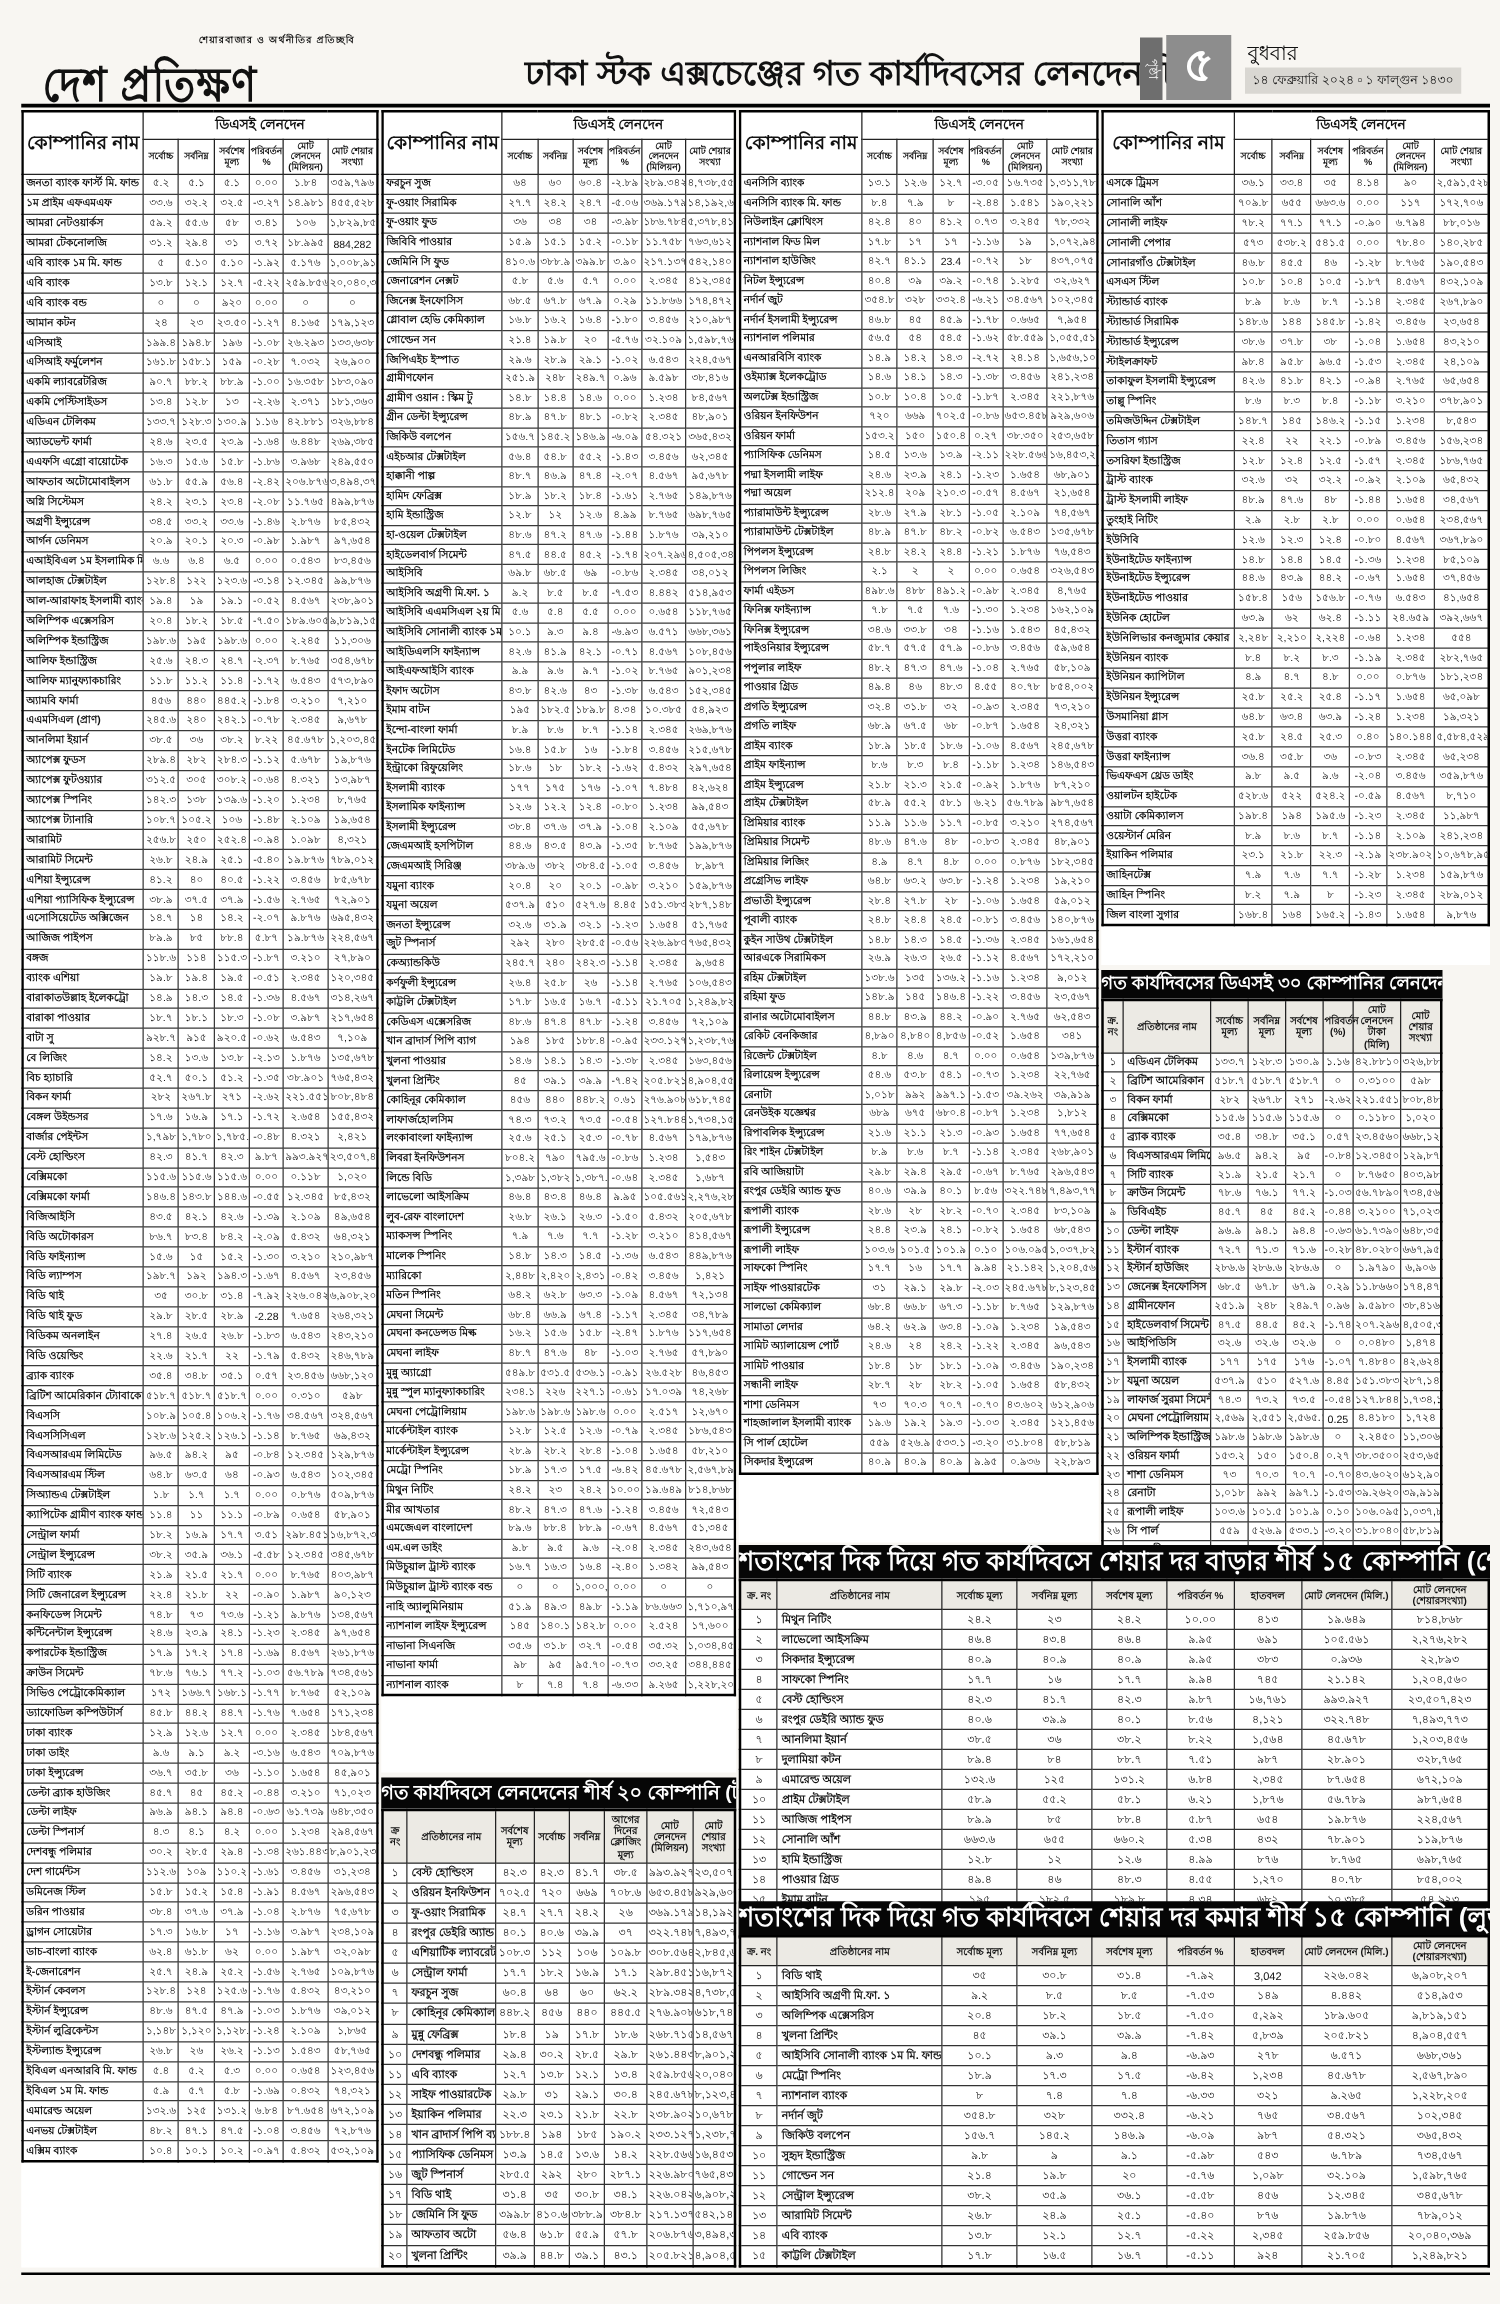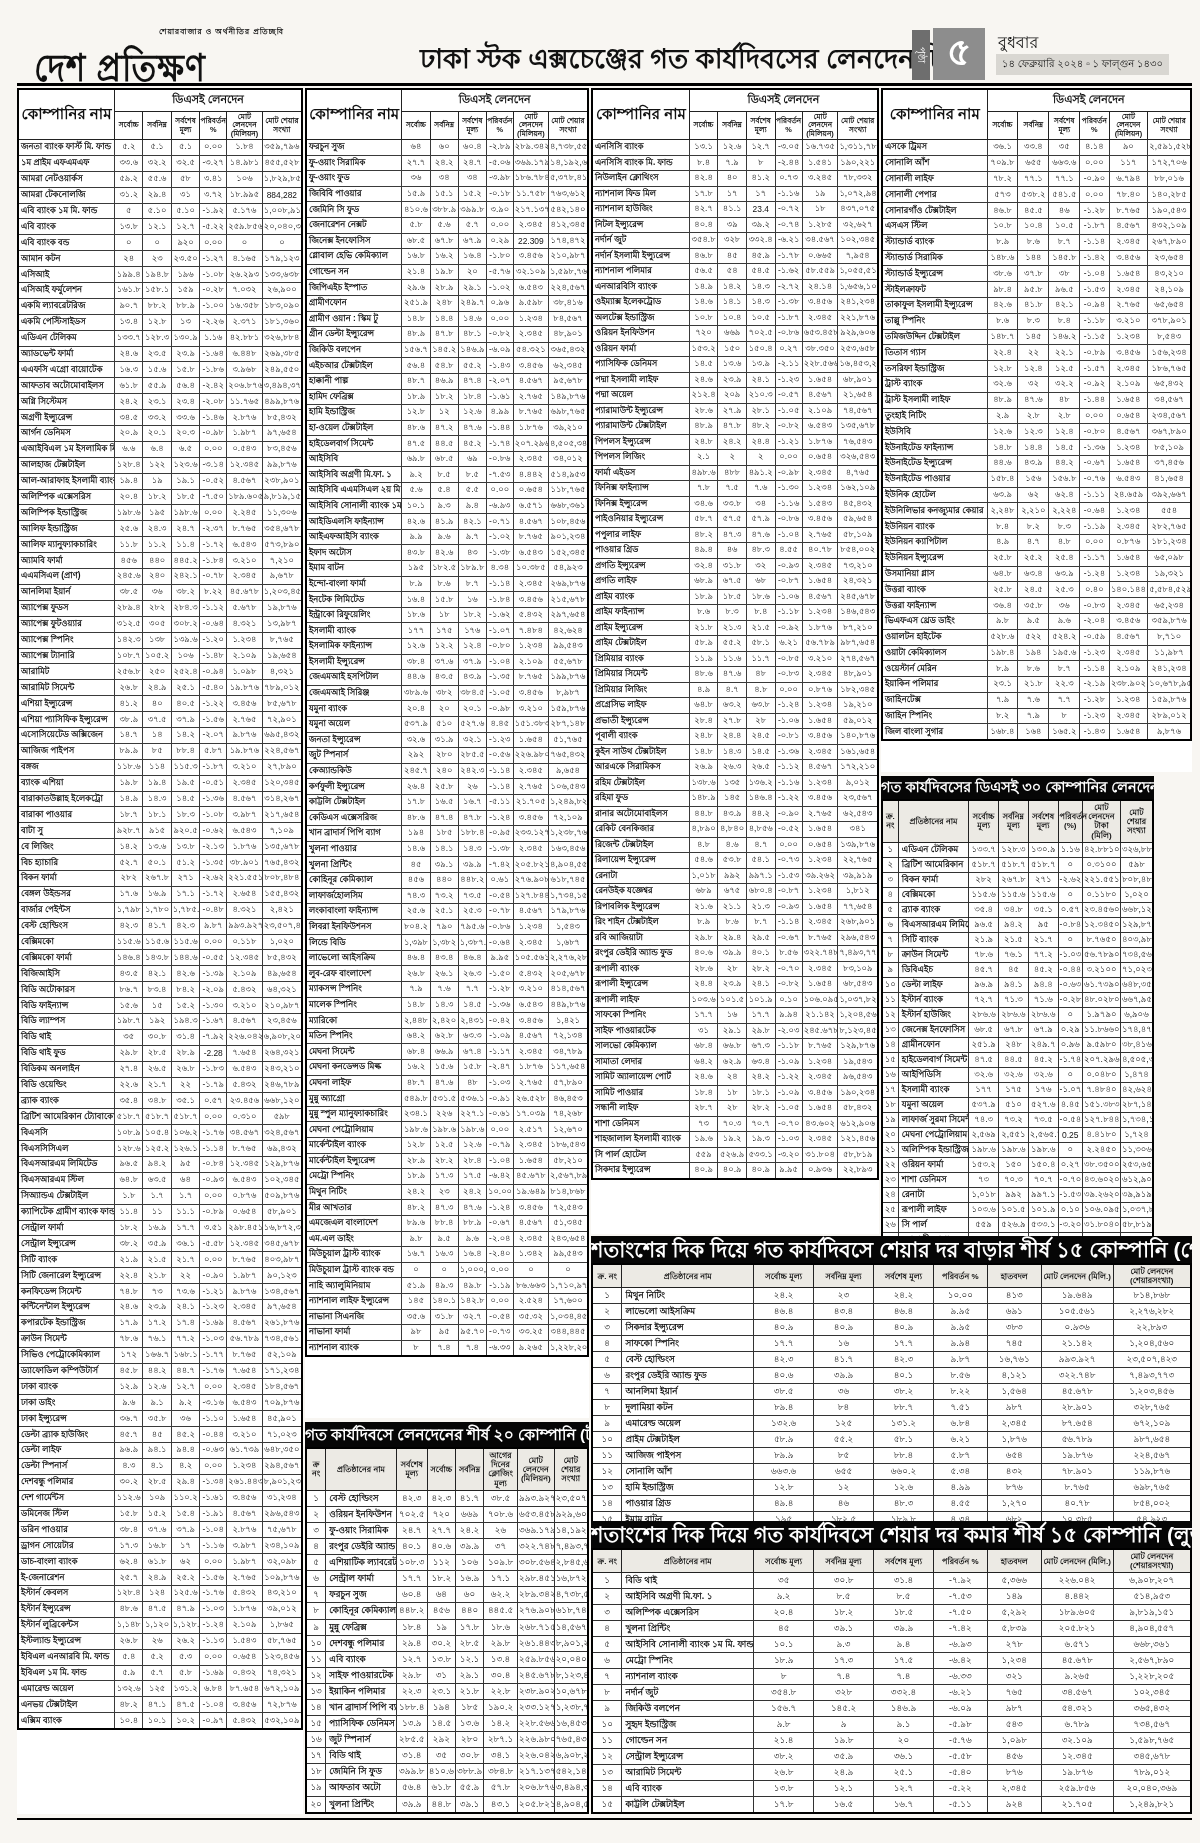--- a/index.html
+++ b/index.html
@@ -1071,21 +1071,21 @@
             <td>০.০০</td>
             <td>২.৩৪৫</td>
             <td>৪১২,৩৪৫</td>
           </tr>
           <tr>
             <td class="name">জিনেক্স ইনফোসিস</td>
             <td>৬৮.৫</td>
             <td>৬৭.৮</td>
             <td>৬৭.৯</td>
             <td>০.২৯</td>
-            <td>22.309</td>
+            <td>১১.৮৬৬</td>
             <td>১৭৪,৪৭২</td>
           </tr>
           <tr>
             <td class="name">গ্লোবাল হেভি কেমিক্যাল</td>
             <td>১৬.৮</td>
             <td>১৬.২</td>
             <td>১৬.৪</td>
             <td>-১.৮০</td>
             <td>৩.৪৫৬</td>
             <td>২১০,৯৮৭</td>
@@ -3515,21 +3515,21 @@
       </tr>
         </thead>
       <tbody>
           <tr>
             <td>১</td>
             <td class="name">বিডি থাই</td>
             <td>৩৫</td>
             <td>৩০.৮</td>
             <td>৩১.৪</td>
             <td>-৭.৯২</td>
-            <td>৫,৩৬৬</td>
+            <td>3,042</td>
             <td>২২৬.০৪২</td>
             <td>৬,৯০৮,২০৭</td>
           </tr>
           <tr>
             <td>২</td>
             <td class="name">আইসিবি অগ্রণী মি.ফা. ১</td>
             <td>৯.২</td>
             <td>৮.৫</td>
             <td>৮.৫</td>
             <td>-৭.৫৩</td>

